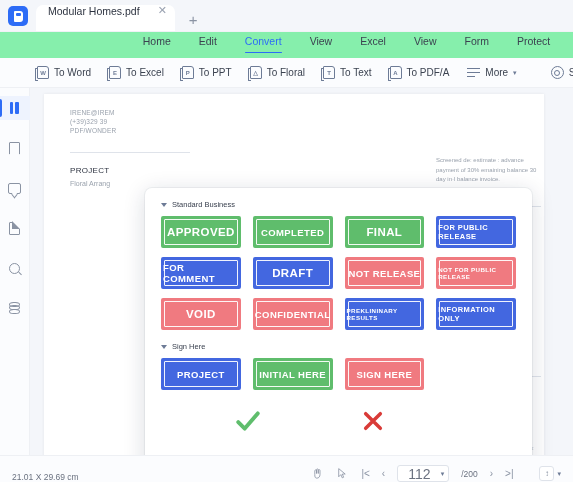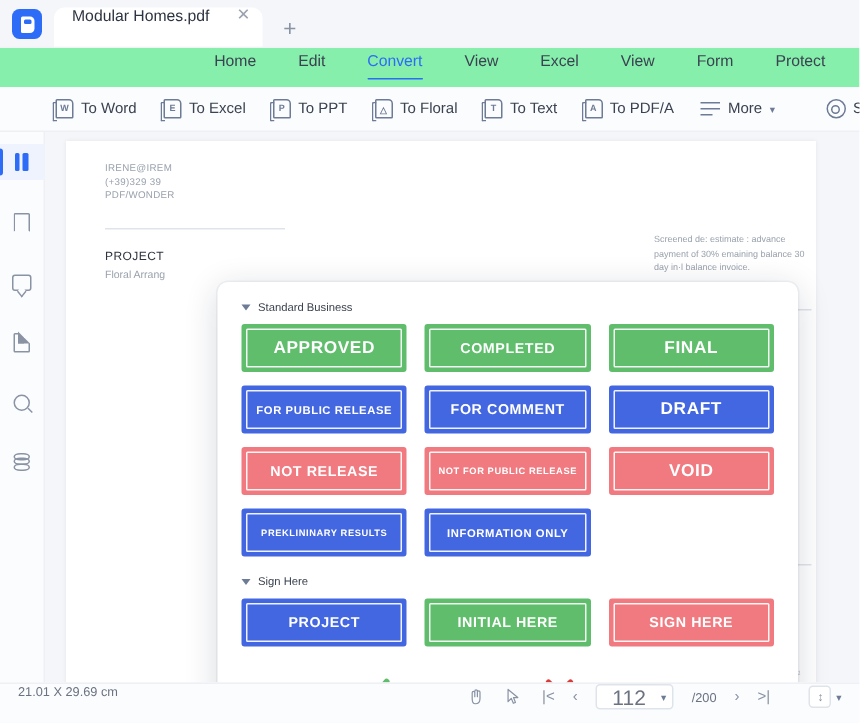--- a/index.html
+++ b/index.html
@@ -174,21 +174,21 @@
     position:absolute; left:115px; top:100px; width:387px; height:330px;
     background:#ffffff; border-radius:7px;
     box-shadow:0 4px 22px rgba(20,30,60,.16), 0 0 0 1px rgba(20,30,60,.05);
     padding:12px 16px 0 16px;
   }
   .dlgsection { font-size:7.5px; color:#3b4250; display:flex; align-items:center; gap:5px; margin-bottom:7px; cursor:pointer;}
   .dlgsection .tri {
     width:0; height:0; border-left:3px solid transparent; border-right:3px solid transparent;
     border-top:4px solid #6d7b96;
   }
-  .stampgrid { display:grid; grid-template-columns:repeat(3,1fr); gap:9px 12px; }
+  .stampgrid { display:grid; grid-template-columns:repeat(4,1fr); gap:9px 12px; }
   .stamp {
     height:32px; border-radius:2px; display:flex; align-items:center; justify-content:center;
     color:#ffffff; font-weight:bold; letter-spacing:.4px; cursor:pointer;
     border:2px solid; position:relative;
   }
   .stamp:after{
     content:""; position:absolute; inset:1px; border:1.3px solid rgba(255,255,255,.92);
     border-radius:1px; pointer-events:none;
   }
   .stamp.green { background:#5fbd6c; border-color:#5fbd6c; }
@@ -202,21 +202,21 @@
 
   .dlgmarks { display:flex; gap:0; margin-top:14px; padding-left:24px; }
   .markbox { width:125px; display:flex; align-items:center; justify-content:center; height:34px; cursor:pointer; }
   .checkmark { width:26px; height:26px; }
   .crossmark { width:22px; height:22px; }
 
   
   .statusbar {
     position:absolute; left:0; right:0; bottom:0; height:27px;
     background:#fbfcfe; border-top:1px solid #eef0f4;
-    display:flex; align-items:flex-start; padding:0 12px;
+    display:flex; align-items:flex-end; padding:0 12px;
   }
   .pagesize { font-size:8.5px; color:#6b7280; }
   .stspacer { flex:1; }
   .sttools { display:flex; align-items:center; gap:12px; }
   .sticon { color:#8a93a3; cursor:pointer; display:flex; align-items:center; }
   .pagebox {
     width:52px; height:17px; border:1px solid #dfe3ea; border-radius:3px; background:#fff;
     display:flex; align-items:center; justify-content:space-between; padding:0 4px 0 0;
     cursor:pointer;
   }
@@ -370,20 +370,23 @@
             <span class="lbl sz-lg">DRAFT</span>
           </div>
         <div class="stamp red">
             <span class="lbl sz-md">NOT RELEASE</span>
           </div>
         <div class="stamp red">
             <span class="lbl sz-xs">NOT FOR PUBLIC RELEASE</span>
           </div>
         <div class="stamp red">
             <span class="lbl sz-lg">VOID</span>
+          </div>
+        <div class="stamp red">
+            <span class="lbl sz-md">CONFIDENTIAL</span>
           </div>
         <div class="stamp blue">
             <span class="lbl sz-xs">PREKLININARY RESULTS</span>
           </div>
         <div class="stamp blue">
             <span class="lbl sz-sm">INFORMATION ONLY</span>
           </div>
       </div>
 
       <div class="dlgsection" style="margin-top:12px">

